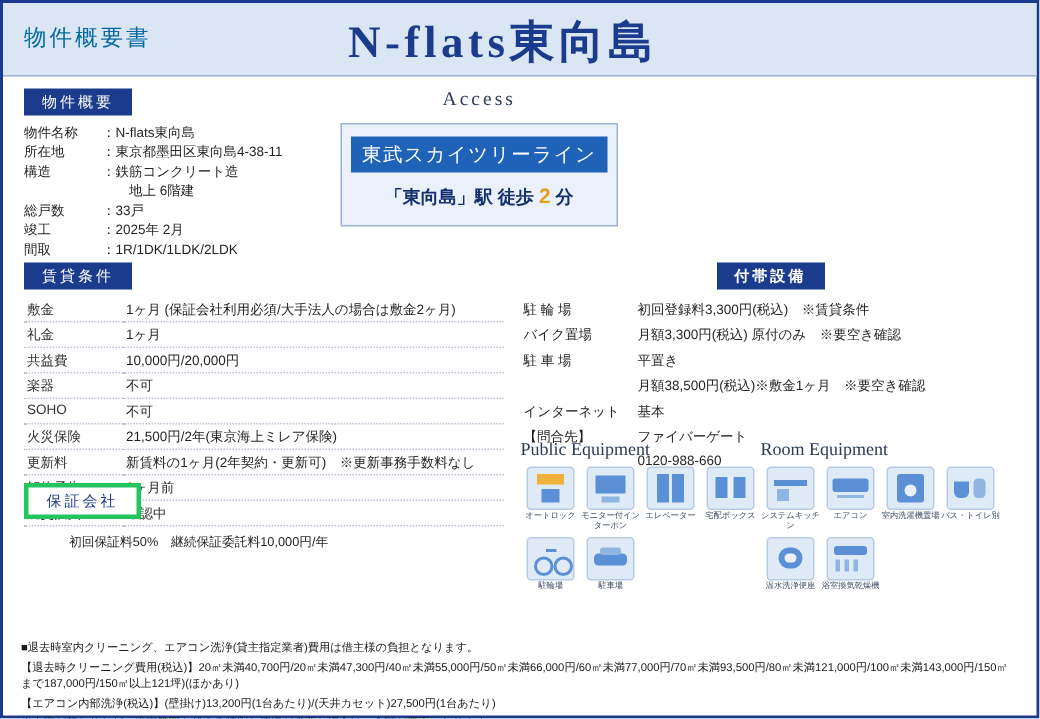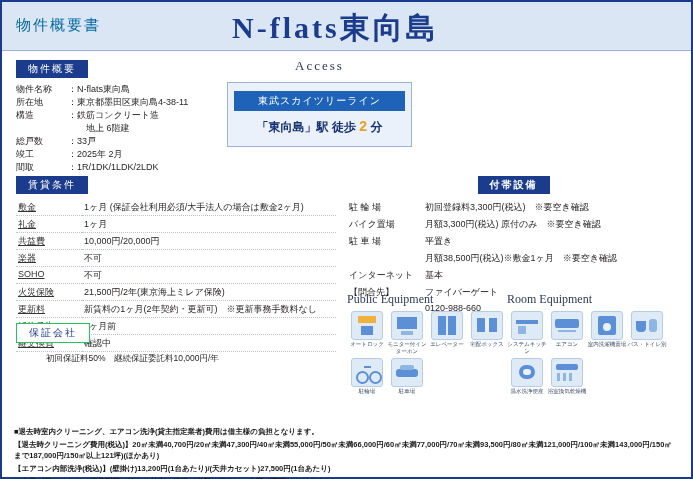--- a/index.html
+++ b/index.html
@@ -2,43 +2,43 @@
 <html><head>
 <meta charset="utf-8">
 <style>
   html,body{margin:0;padding:0;background:#ffffff;}
   body{width:693px;height:479px;font-family:"Liberation Sans",sans-serif;color:#231f20;overflow:hidden;}
   #sheet{position:relative;width:693px;height:479px;box-sizing:border-box;border:2px solid #1a3a8f;background:#fff;}
   .hdr{position:absolute;left:0;top:0;width:689px;height:48px;background:#dbe6f4;border-bottom:1px solid #9bb4d8;}
   .hdr-sub{position:absolute;left:14px;top:14px;font-size:15px;letter-spacing:2px;color:#0369a1;}
   .hdr-title{position:absolute;left:230px;top:6px;font-size:30px;letter-spacing:3px;color:#1b3c8c;font-family:"Liberation Serif",serif;font-weight:bold;}
   .sect-title{display:inline-block;background:#1b3c8c;color:#fff;font-size:10px;padding:2px 12px;letter-spacing:2px;}
-  .sect-title.plain{background:#fff;color:#1b3c8c;border:1px solid #22c55e;}
+  .sect-title.plain{background:#fff;color:#1b3c8c;border:3px solid #22c55e;}
   .box{position:absolute;box-sizing:border-box;}
   .kv{font-size:9px;line-height:13px;}
   .kv .k{display:inline-block;width:52px;}
   
   #b-gaiyou{left:14px;top:56px;width:200px;}
   #gaiyou-list{margin-top:5px;}
   
   #b-access{left:225px;top:56px;width:185px;text-align:center;}
   .access-h{font-size:13px;color:#2b3a55;letter-spacing:2px;font-family:"Liberation Serif",serif;}
   .access-card{margin-top:8px;border:1px solid #9bb4d8;background:#eaf1fa;padding:8px 6px 10px;}
-  .access-line{background:#1e63b8;color:#fff;font-size:10px;padding:3px 0;letter-spacing:1px;}
+  .access-line{background:#1e63b8;color:#fff;font-size:13px;padding:3px 0;letter-spacing:1px;}
   .access-stn{margin-top:7px;font-size:12px;color:#14306e;font-weight:bold;}
   .access-stn .min{color:#e8a020;font-size:14px;}
   
   #b-bikou{left:420px;top:56px;width:258px;}
   .bikou-body{margin-top:5px;font-size:8px;line-height:12px;}
   .bikou-body p{margin:0 0 4px 0;}
   
   #b-chintai{left:14px;top:172px;width:320px;}
   .tbl{margin-top:5px;border-collapse:collapse;width:100%;font-size:9px;}
   .tbl td{border-bottom:1px dotted #b9c3d4;padding:1.5px 2px;vertical-align:top;}
-  .tbl td.k{width:62px;color:#333;text-decoration:underline;}
+  .tbl td.k{width:62px;color:#333;}
   
   #b-setsubi{left:345px;top:172px;width:333px;}
   .setsubi-tbl{margin-top:5px;font-size:9px;width:100%;border-collapse:collapse;}
   .setsubi-tbl td{padding:2px 2px;vertical-align:top;}
   .setsubi-tbl td.k{width:72px;}
   
   #b-hosho{left:14px;top:320px;width:320px;}
   .hosho-body{margin-top:6px;font-size:9px;}
   .orico{display:flex;align-items:center;gap:5px;}
   .orico .dot{width:11px;height:11px;border-radius:50%;border:2px solid #e06a1e;box-sizing:border-box;}
@@ -49,21 +49,21 @@
   #b-public{left:345px;top:290px;width:160px;}
   #b-room{left:505px;top:290px;width:175px;}
   .eq-h{font-size:12px;color:#2b3a55;font-family:"Liberation Serif",serif;}
   .eq-grid{display:flex;flex-wrap:wrap;margin-top:4px;}
   .eq-item{width:40px;text-align:center;margin-bottom:3px;}
   .eq-ico{width:30px;height:27px;margin:0 auto;border-radius:3px;background:#dfeaf7;border:1px solid #b7cbe6;position:relative;overflow:hidden;}
   .eq-cap{font-size:5.5px;color:#3b4a63;margin-top:1px;line-height:7px;}
   .mini{position:absolute;background:#5b8fd6;}
   
   #foot{position:absolute;left:12px;top:424px;width:665px;font-size:7.5px;line-height:11px;color:#1a1a1a;}
-  #foot p{margin:0 0 2px 0;font-weight:bold;}
+  #foot p{margin:0 0 2px 0;}
 </style>
 </head>
 <body>
 
 <div id="sheet">
 
   <div class="hdr">
     <div class="hdr-sub">物件概要書</div>
     <div class="hdr-title">N-flats東向島</div>
   </div>
@@ -137,21 +137,21 @@
     </tbody>
       </table>
   </div>
 
   <div class="box" id="b-setsubi">
     <div style="text-align:center;font-weight:bold;"><span class="sect-title">付帯設備</span></div>
     <table class="setsubi-tbl">
       <tbody>
           <tr>
             <td class="k">駐 輪 場</td>
-            <td>初回登録料3,300円(税込)　※要空き確認</td>
+            <td>初回登録料3,300円(税込)　※賃貸条件</td>
           </tr>
       <tr>
             <td class="k">バイク置場</td>
             <td>月額3,300円(税込) 原付のみ　※要空き確認</td>
           </tr>
       <tr>
             <td class="k">駐 車 場</td>
             <td>平置き</td>
           </tr>
       <tr>

